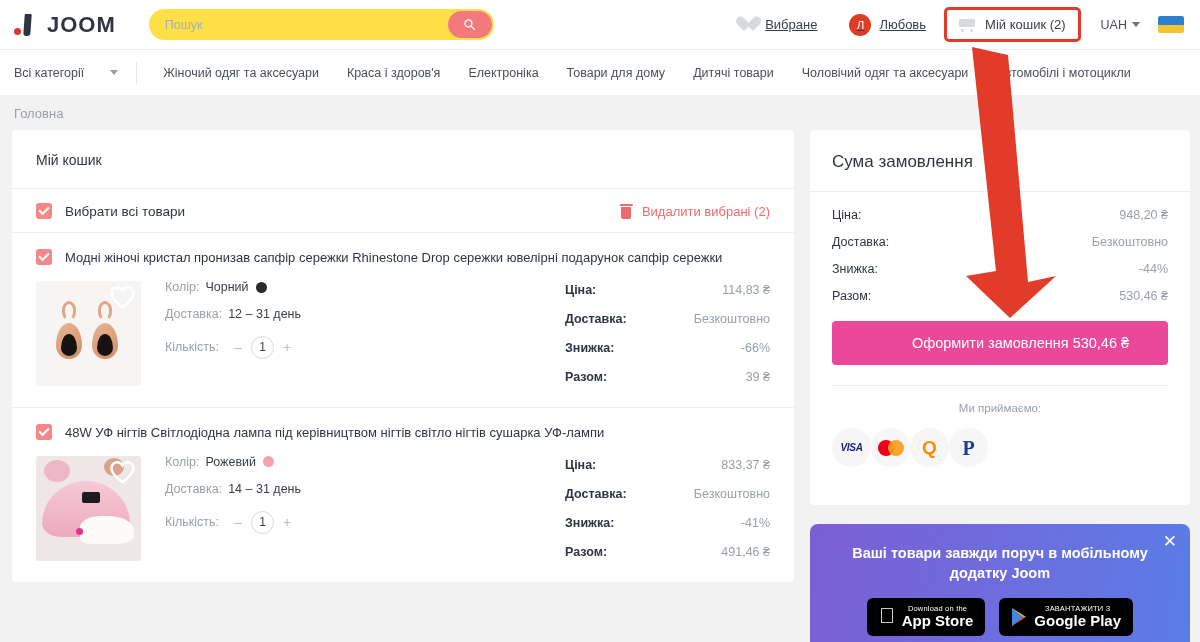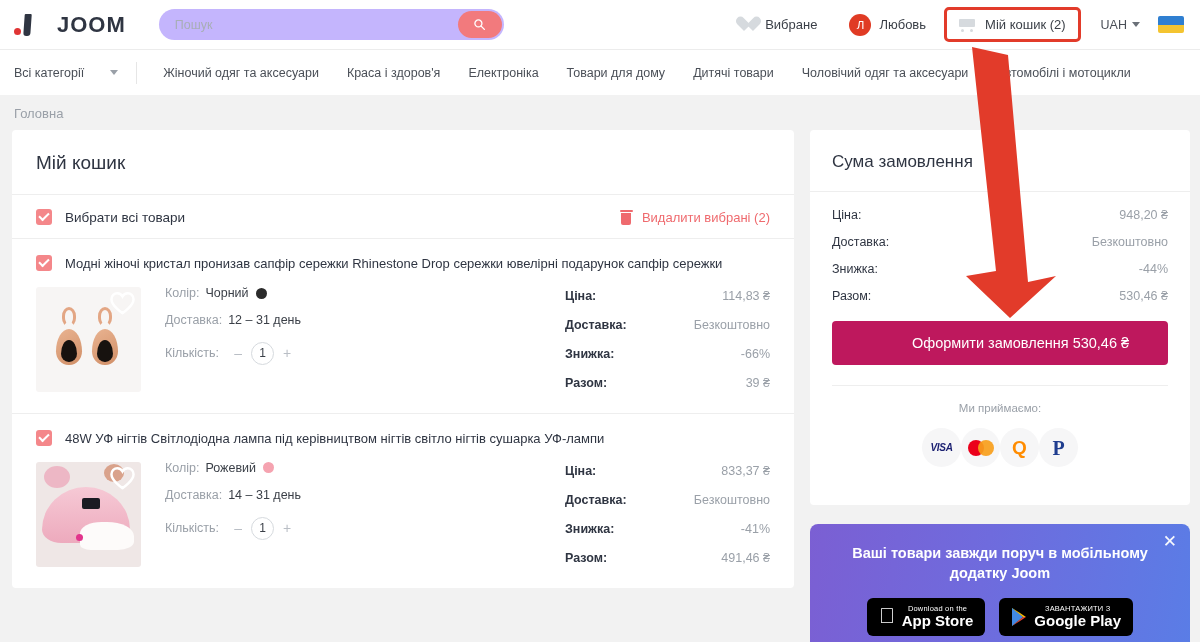--- a/index.html
+++ b/index.html
@@ -8,55 +8,55 @@
     font-family: "Liberation Sans", sans-serif;
     background: #f2f2f2;
     overflow: hidden;
   }
 
   
   .header {
     height: 49px; background: #fff; display: flex; align-items: center;
     position: relative; padding: 0 16px 0 14px;
   }
-  .logo { display: flex; align-items: center; gap: 17px; }
+  .logo { display: flex; align-items: center; gap: 7px; }
   .logo-mark { position: relative; width: 26px; height: 26px; }
   .logo-dot {
     position: absolute; left: 0; bottom: 3px; width: 7px; height: 7px;
     background: #e03535; border-radius: 50%;
   }
   .logo-bar {
     position: absolute; left: 10px; bottom: 2px; width: 7px; height: 22px;
     background: #2f3542; border-radius: 1px 1px 3px 3px;
     transform: skewX(-4deg);
   }
   .logo-text {
     font-size: 22px; font-weight: bold; color: #2f3542; letter-spacing: 1px;
   }
   .search-wrap {
-    margin-left: 33px; width: 345px; height: 31px; background: #c4b5fd;
+    margin-left: 33px; width: 345px; height: 31px; background: #fde047;
     border-radius: 16px; display: flex; align-items: center;
     position: relative; padding-left: 16px;
   }
   .search-input {
     border: none; background: transparent; outline: none; flex: 1;
     font-size: 12.5px; color: #3a3f47; font-family: "Liberation Sans", sans-serif;
   }
   .search-input::placeholder { color: #a8aeb6; }
   .search-btn {
     position: absolute; right: 2px; top: 2px; width: 44px; height: 27px;
     background: #f27a7d; border-radius: 14px; border: none; cursor: pointer;
     display: flex; align-items: center; justify-content: center;
   }
   .hdr-right {
     margin-left: auto; display: flex; align-items: center; height: 100%;
   }
   .hdr-item {
     display: flex; align-items: center; gap: 8px; padding: 0 16px;
-    font-size: 13px; color: #3a3f47; cursor: pointer; height: 100%;
+    font-size: 13px; color: #3a3f47; cursor: pointer; height: 100%; text-decoration: underline;
   }
   .heart-gray {
     width: 17px; height: 15px; position: relative; display: inline-block;
   }
   .heart-gray::before, .heart-gray::after {
     content: ""; position: absolute; width: 9px; height: 14px;
     background: #d6dade; border-radius: 9px 9px 0 0; top: 0; left: 4px;
     transform: rotate(-45deg); transform-origin: 0 100%;
   }
   .heart-gray::after { left: 4px; transform: rotate(45deg); transform-origin: 100% 100%; }
@@ -111,21 +111,21 @@
   .breadcrumb { padding: 11px 0 9px 14px; font-size: 13px; color: #9aa0a8; }
 
   
   .layout { display: flex; gap: 16px; padding: 0 8px 0 12px; align-items: flex-start; }
   .col-left { width: 782px; }
   .col-right { width: 380px; }
 
   .card { background: #fff; border-radius: 4px; }
 
   .cart-title {
-    font-size: 19px; color: #2f3542; padding: 22px 24px 20px 24px;
+    font-size: 14px; color: #2f3542; padding: 22px 24px 20px 24px;
     border-bottom: 1px solid #eeeeee;
   }
   .select-all-row {
     display: flex; align-items: center; padding: 14px 24px 13px 24px;
     border-bottom: 1px solid #eeeeee;
   }
   .chk {
     width: 16px; height: 16px; background: #f4878a; border-radius: 3px;
     display: inline-flex; align-items: center; justify-content: center;
     flex: none; cursor: pointer;
@@ -234,28 +234,28 @@
   .sum-title {
     font-size: 17px; color: #2f3542; padding: 22px 22px 19px 22px;
     border-bottom: 1px solid #eeeeee;
   }
   .sum-body { padding: 16px 22px 18px 22px; }
   .sum-row { display: flex; justify-content: space-between; font-size: 12.5px;
              margin-bottom: 13px; }
   .sum-key { color: #2f3542; }
   .sum-val { color: #9aa0a8; }
   .checkout-btn {
-    width: 100%; height: 44px; background: #be185d; border: none; border-radius: 4px;
+    width: 100%; height: 44px; background: #ec4899; border: none; border-radius: 4px;
     color: #fff; font-size: 14.5px; cursor: pointer; margin-top: 5px;
     font-family: "Liberation Sans", sans-serif;
     padding-left: 41px;
   }
   .pay-sep { height: 1px; background: #eeeeee; margin: 20px 0 0 0; }
   .pay-label { text-align: center; font-size: 11.5px; color: #9aa0a8; padding: 16px 0 14px; }
-  .pay-icons { display: flex; justify-content: center; padding-bottom: 20px; }
+  .pay-icons { display: flex; padding-bottom: 20px; }
   .pay-chip {
     width: 39px; height: 39px; border-radius: 50%; background: #f6f6f7;
     display: flex; align-items: center; justify-content: center; cursor: pointer;
   }
   .visa { font-size: 10px; font-weight: bold; font-style: italic; color: #1a1f71;
           letter-spacing: -0.3px; }
   .mc { position: relative; width: 26px; height: 16px; }
   .mc .c1, .mc .c2 { position: absolute; width: 16px; height: 16px; border-radius: 50%; top: 0; }
   .mc .c1 { left: 0; background: #eb001b; }
   .mc .c2 { left: 10px; background: #f79e1b; opacity: .92; }

